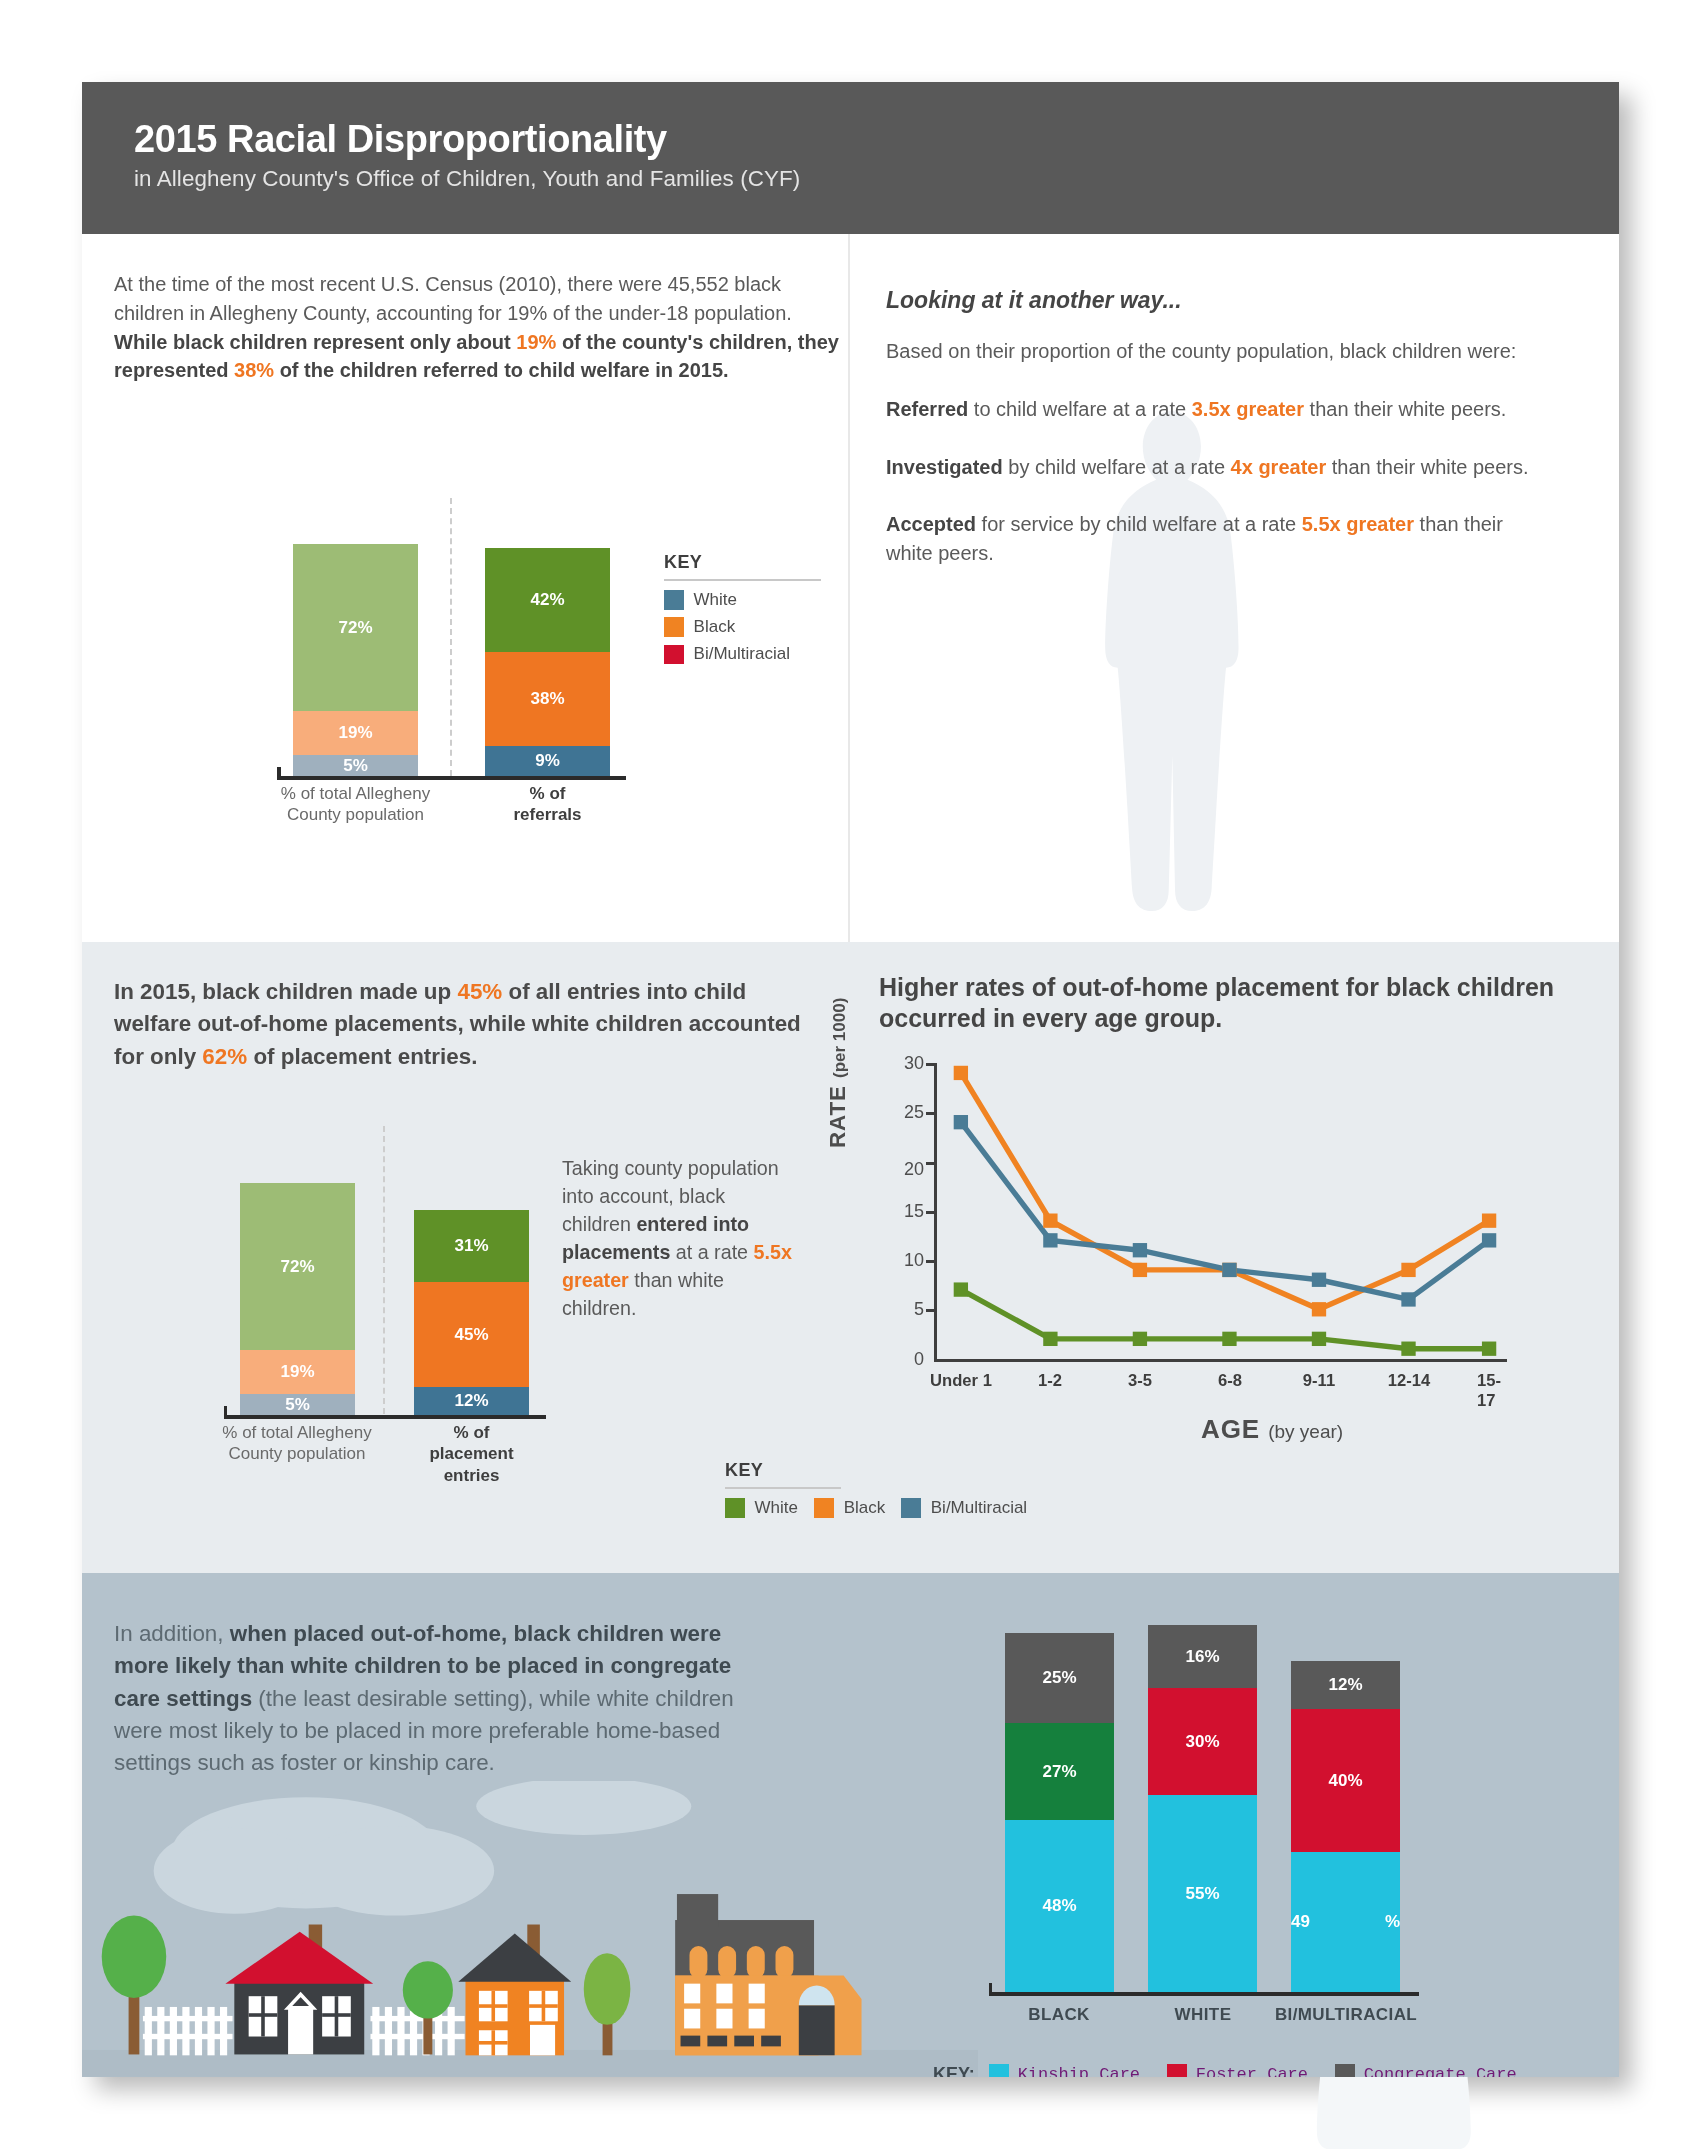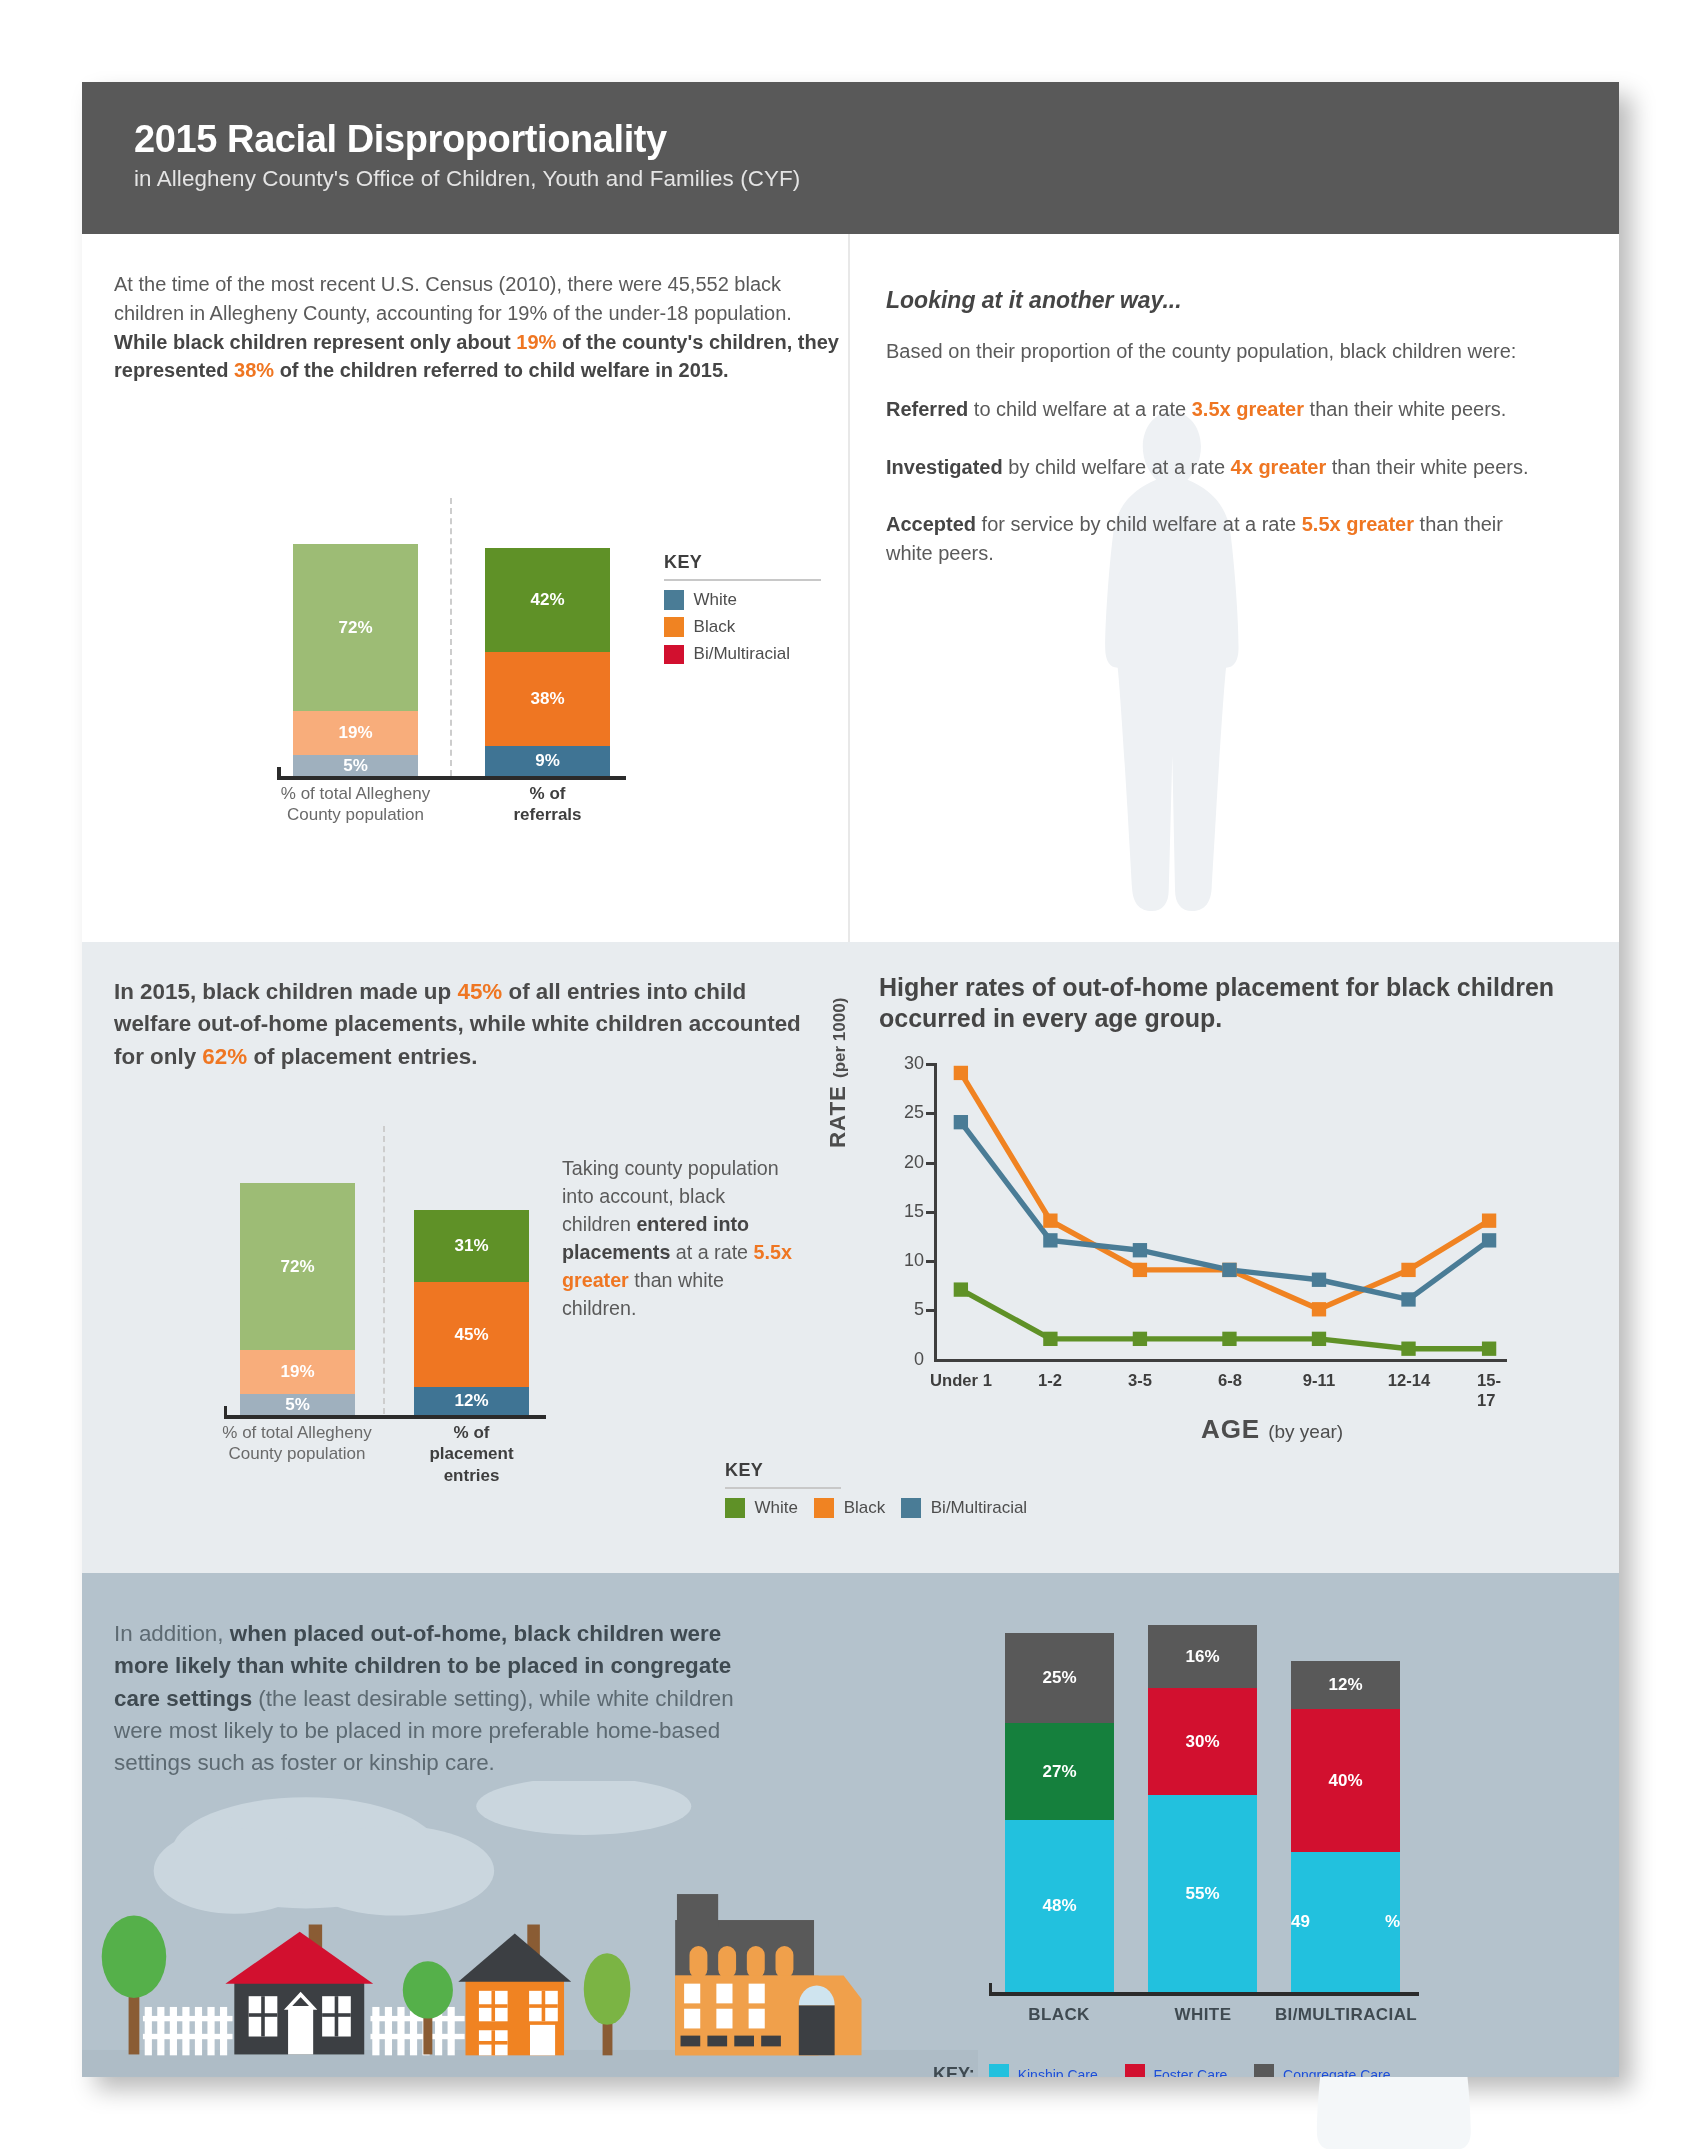--- a/index.html
+++ b/index.html
@@ -152,21 +152,21 @@
   .sec3-text b { color: #3f4a51; }
   .chart3 { position: absolute; left: 896px; top: 61px; }
   .chart3-label {
     position: absolute; font-size: 17px; color: #3f4a51; font-weight: bold;
     transform: translateX(-50%); letter-spacing: 0.4px;
   }
   .key3 { position: absolute; left: 851px; top: 491px; display: flex; align-items: center; }
   .key3 .ttl { font-size: 18px; font-weight: bold; color: #3f4a51; margin-right: 14.3px; }
   .key3 .kr { display: flex; align-items: center; margin-right: 27px; }
   .key3 .kr .swatch { width: 19.7px; height: 21.5px; margin-right: 9px; }
-  .key3 .kr span { font-size: 14px; color: #1d4ed8; }
+  .key3 .kr span { font-size: 17px; color: #701a75; font-family: Liberation Mono, monospace; }
 
   .city { position: absolute; left: 0; bottom: 0; width: 896px; height: 296px; }
 </style>
 </head>
 <body>
 
 <div class="page">
 
   <div class="header">
     <h1>2015 Racial Disproportionality</h1>
@@ -289,21 +289,21 @@
       <h3 class="heading">Higher rates of out-of-home placement for black children occurred in every age group.</h3>
     </div>
 
     <div class="linechart">
       <div class="ylabel">RATE <small>(per 1000)</small></div>
 
       <div style="position:absolute;left:64px;top:0;width:573px;height:296px;">
 
         <div class="ytick" style="top:0px;">30</div>
         <div class="ytick" style="top:49px;">25</div>
-        <div class="ytick" style="top:99px;">20</div>
+        <div class="ytick" style="top:106px;">20</div>
         <div class="ytick" style="top:148px;">15</div>
         <div class="ytick" style="top:197px;">10</div>
         <div class="ytick" style="top:246px;">5</div>
         <div class="ytick" style="top:296px;">0</div>
 
         <div style="position:absolute;left:0;top:0;width:2.7px;height:297px;background:#3e3e3e;"></div>
         <div style="position:absolute;left:0;top:296px;width:573px;height:2.7px;background:#3e3e3e;"></div>
         <div style="position:absolute;left:-8px;top:0px;width:8px;height:2.7px;background:#3e3e3e;"></div>
         <div style="position:absolute;left:-8px;top:49px;width:8px;height:2.7px;background:#3e3e3e;"></div>
         <div style="position:absolute;left:-8px;top:99px;width:8px;height:2.7px;background:#3e3e3e;"></div>

